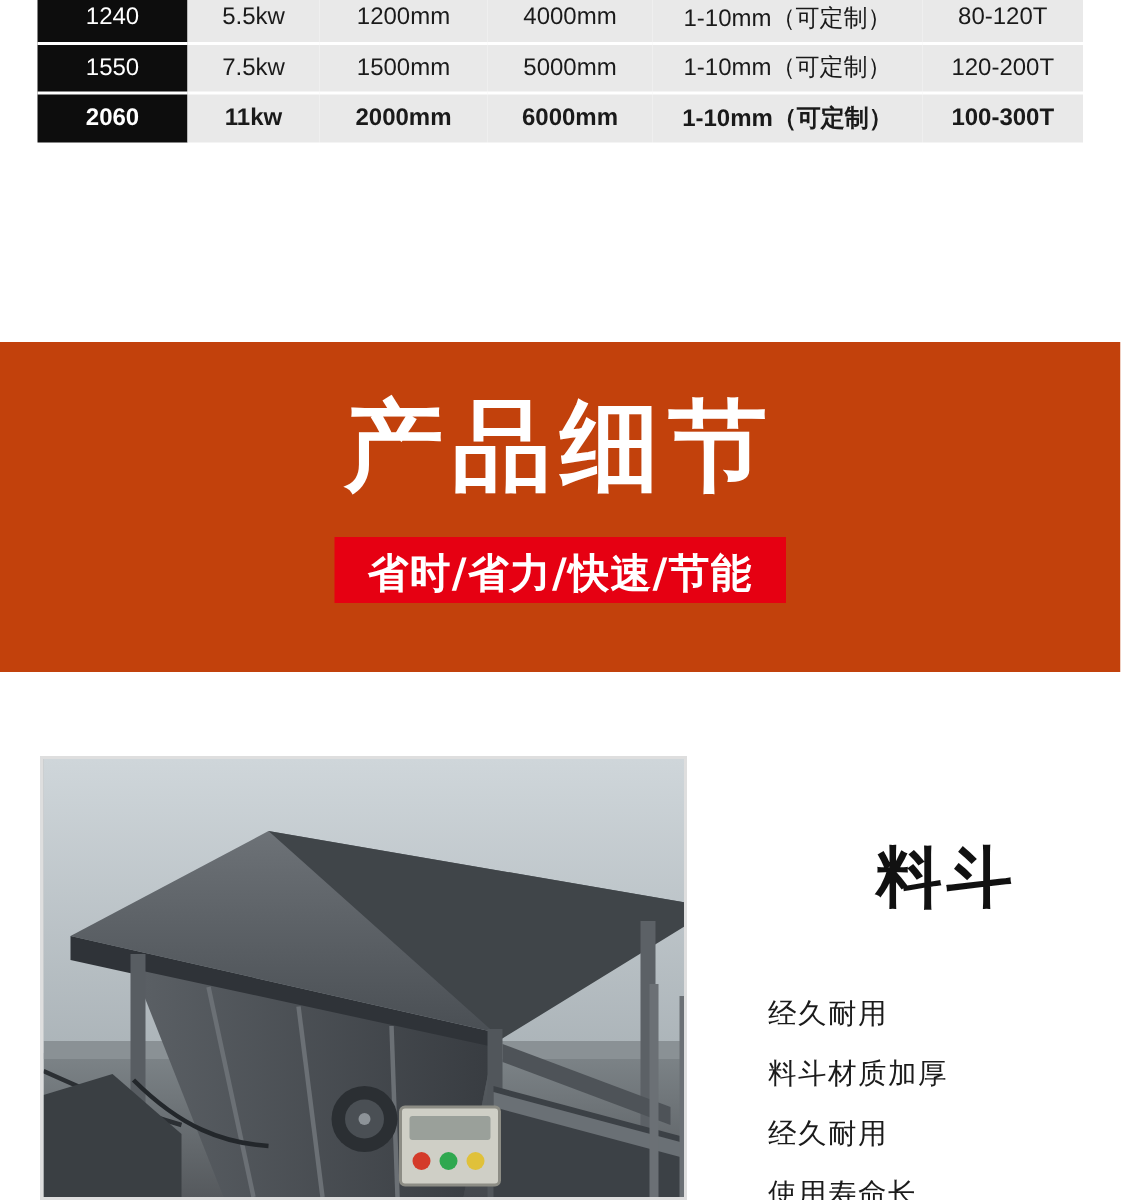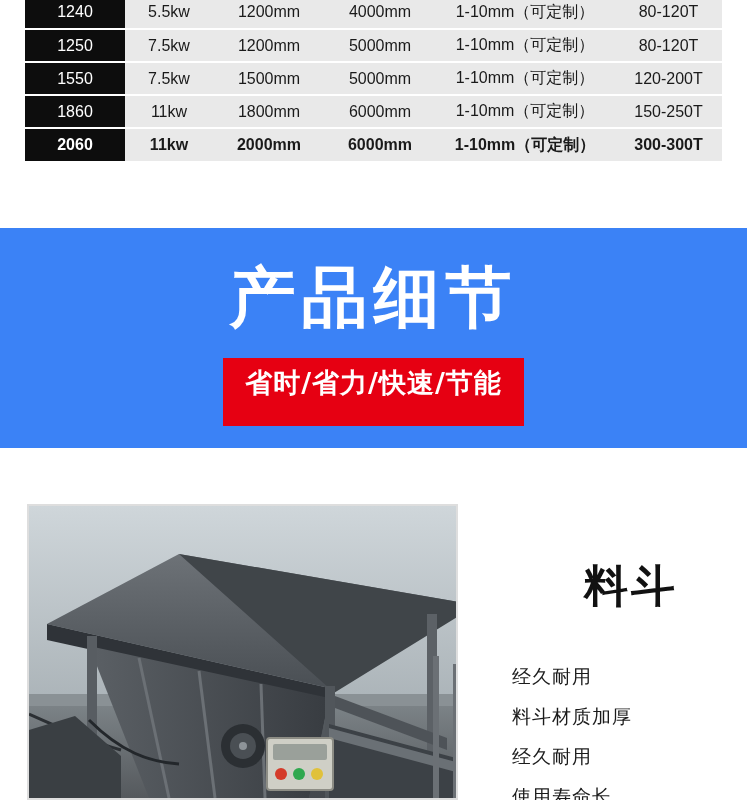--- a/index.html
+++ b/index.html
@@ -45,42 +45,42 @@
   col.c3 { width: 112px; }
   col.c4 { width: 110px; }
   col.c5 { width: 180px; }
   col.c6 { width: 107px; }
 
   
   .banner {
     position: absolute;
     left: 0; top: 228px;
     width: 747px; height: 220px;
-    background: #3b82f6;
+    background: #c2410c;
     text-align: center;
   }
   .banner-title {
     margin-top: 32px;
     font-size: 66px;
     line-height: 76px;
     letter-spacing: 6px;
     font-weight: bold;
     color: #ffffff;
     font-family: "DejaVu Sans", "Liberation Sans", sans-serif;
   }
   .banner-sub {
     display: inline-block;
     margin-top: 22px;
     background: #e60012;
     color: #ffffff;
     font-size: 27px;
     line-height: 30px;
     font-weight: bold;
     letter-spacing: 1px;
-    padding: 10px 22px 28px 22px;
+    padding: 10px 22px 4px 22px;
     font-family: "DejaVu Sans", "Liberation Sans", sans-serif;
   }
 
   
   .detail {
     position: absolute;
     left: 0; top: 448px;
     width: 747px; height: 436px;
     background: #ffffff;
   }
@@ -138,50 +138,34 @@
       <tbody>
         <tr>
           <td>1240</td>
           <td>5.5kw</td>
           <td>1200mm</td>
           <td>4000mm</td>
           <td><span>1-10mm</span><span>（可定制）</span></td>
           <td>80-120T</td>
         </tr>
         <tr>
-          <td>1250</td>
-          <td>7.5kw</td>
-          <td>1200mm</td>
-          <td>5000mm</td>
-          <td><span>1-10mm</span><span>（可定制）</span></td>
-          <td>80-120T</td>
-        </tr>
-        <tr>
           <td>1550</td>
           <td>7.5kw</td>
           <td>1500mm</td>
           <td>5000mm</td>
           <td><span>1-10mm</span><span>（可定制）</span></td>
           <td>120-200T</td>
         </tr>
         <tr>
-          <td>1860</td>
-          <td>11kw</td>
-          <td>1800mm</td>
-          <td>6000mm</td>
-          <td><span>1-10mm</span><span>（可定制）</span></td>
-          <td>150-250T</td>
-        </tr>
-        <tr>
           <td>2060</td>
           <td>11kw</td>
           <td>2000mm</td>
           <td>6000mm</td>
           <td><span>1-10mm</span><span>（可定制）</span></td>
-          <td>300-300T</td>
+          <td>100-300T</td>
         </tr>
       </tbody>
     </table>
   </div>
 
   <div class="banner">
     <div class="banner-title">产品细节</div>
     <div class="banner-sub">省时/省力/快速/节能</div>
   </div>
 

